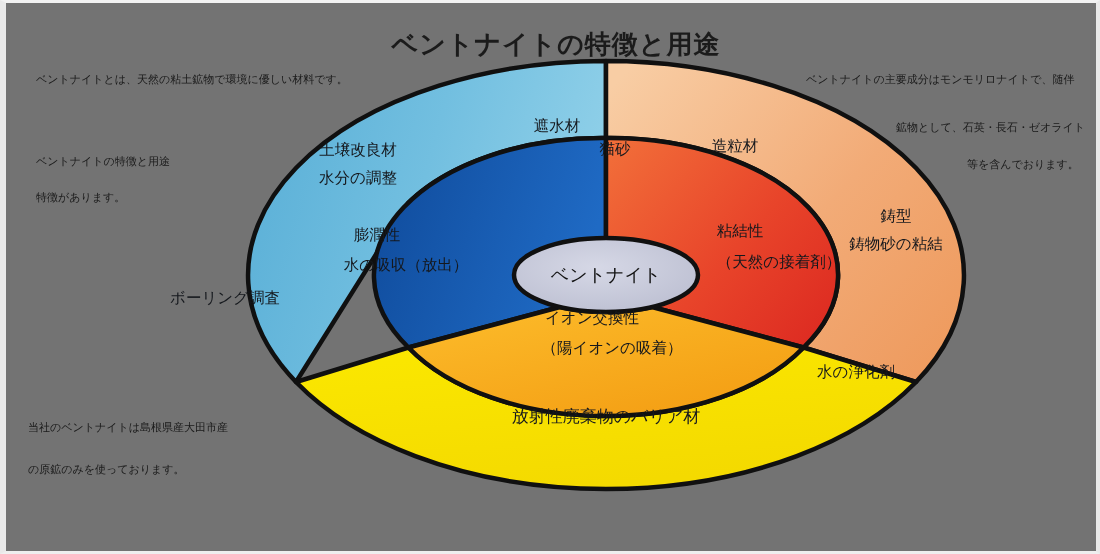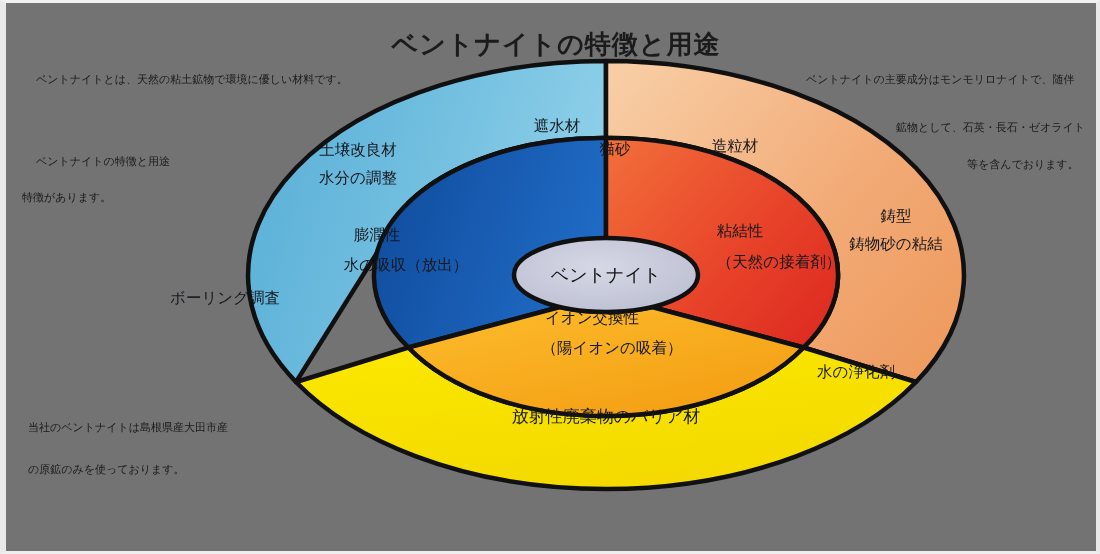--- a/index.html
+++ b/index.html
@@ -48,21 +48,21 @@
 </style>
 </head>
 <body>
 
 <div id="page">
 
   <div class="title">ベントナイトの特徴と用途</div>
 
   <div class="note" style="left:30px;top:70px;">ベントナイトとは、天然の粘土鉱物で環境に優しい材料です。</div>
   <div class="note" style="left:30px;top:152px;">ベントナイトの特徴と用途</div>
-  <div class="note" style="left:16px;top:188px;">特徴があります。</div>
+  <div class="note" style="left:30px;top:188px;">特徴があります。</div>
 
   <div class="note" style="left:800px;top:70px;">ベントナイトの主要成分はモンモリロナイトで、随伴</div>
   <div class="note" style="left:890px;top:118px;">鉱物として、石英・長石・ゼオライト</div>
   <div class="note" style="left:961px;top:155px;">等を含んでおります。</div>
 
   <div class="note" style="left:22px;top:418px;">当社のベントナイトは島根県産大田市産</div>
   <div class="note" style="left:22px;top:460px;">の原鉱のみを使っております。</div>
 
   <svg id="diagram" viewBox="0 0 1100 554">
     <defs>

